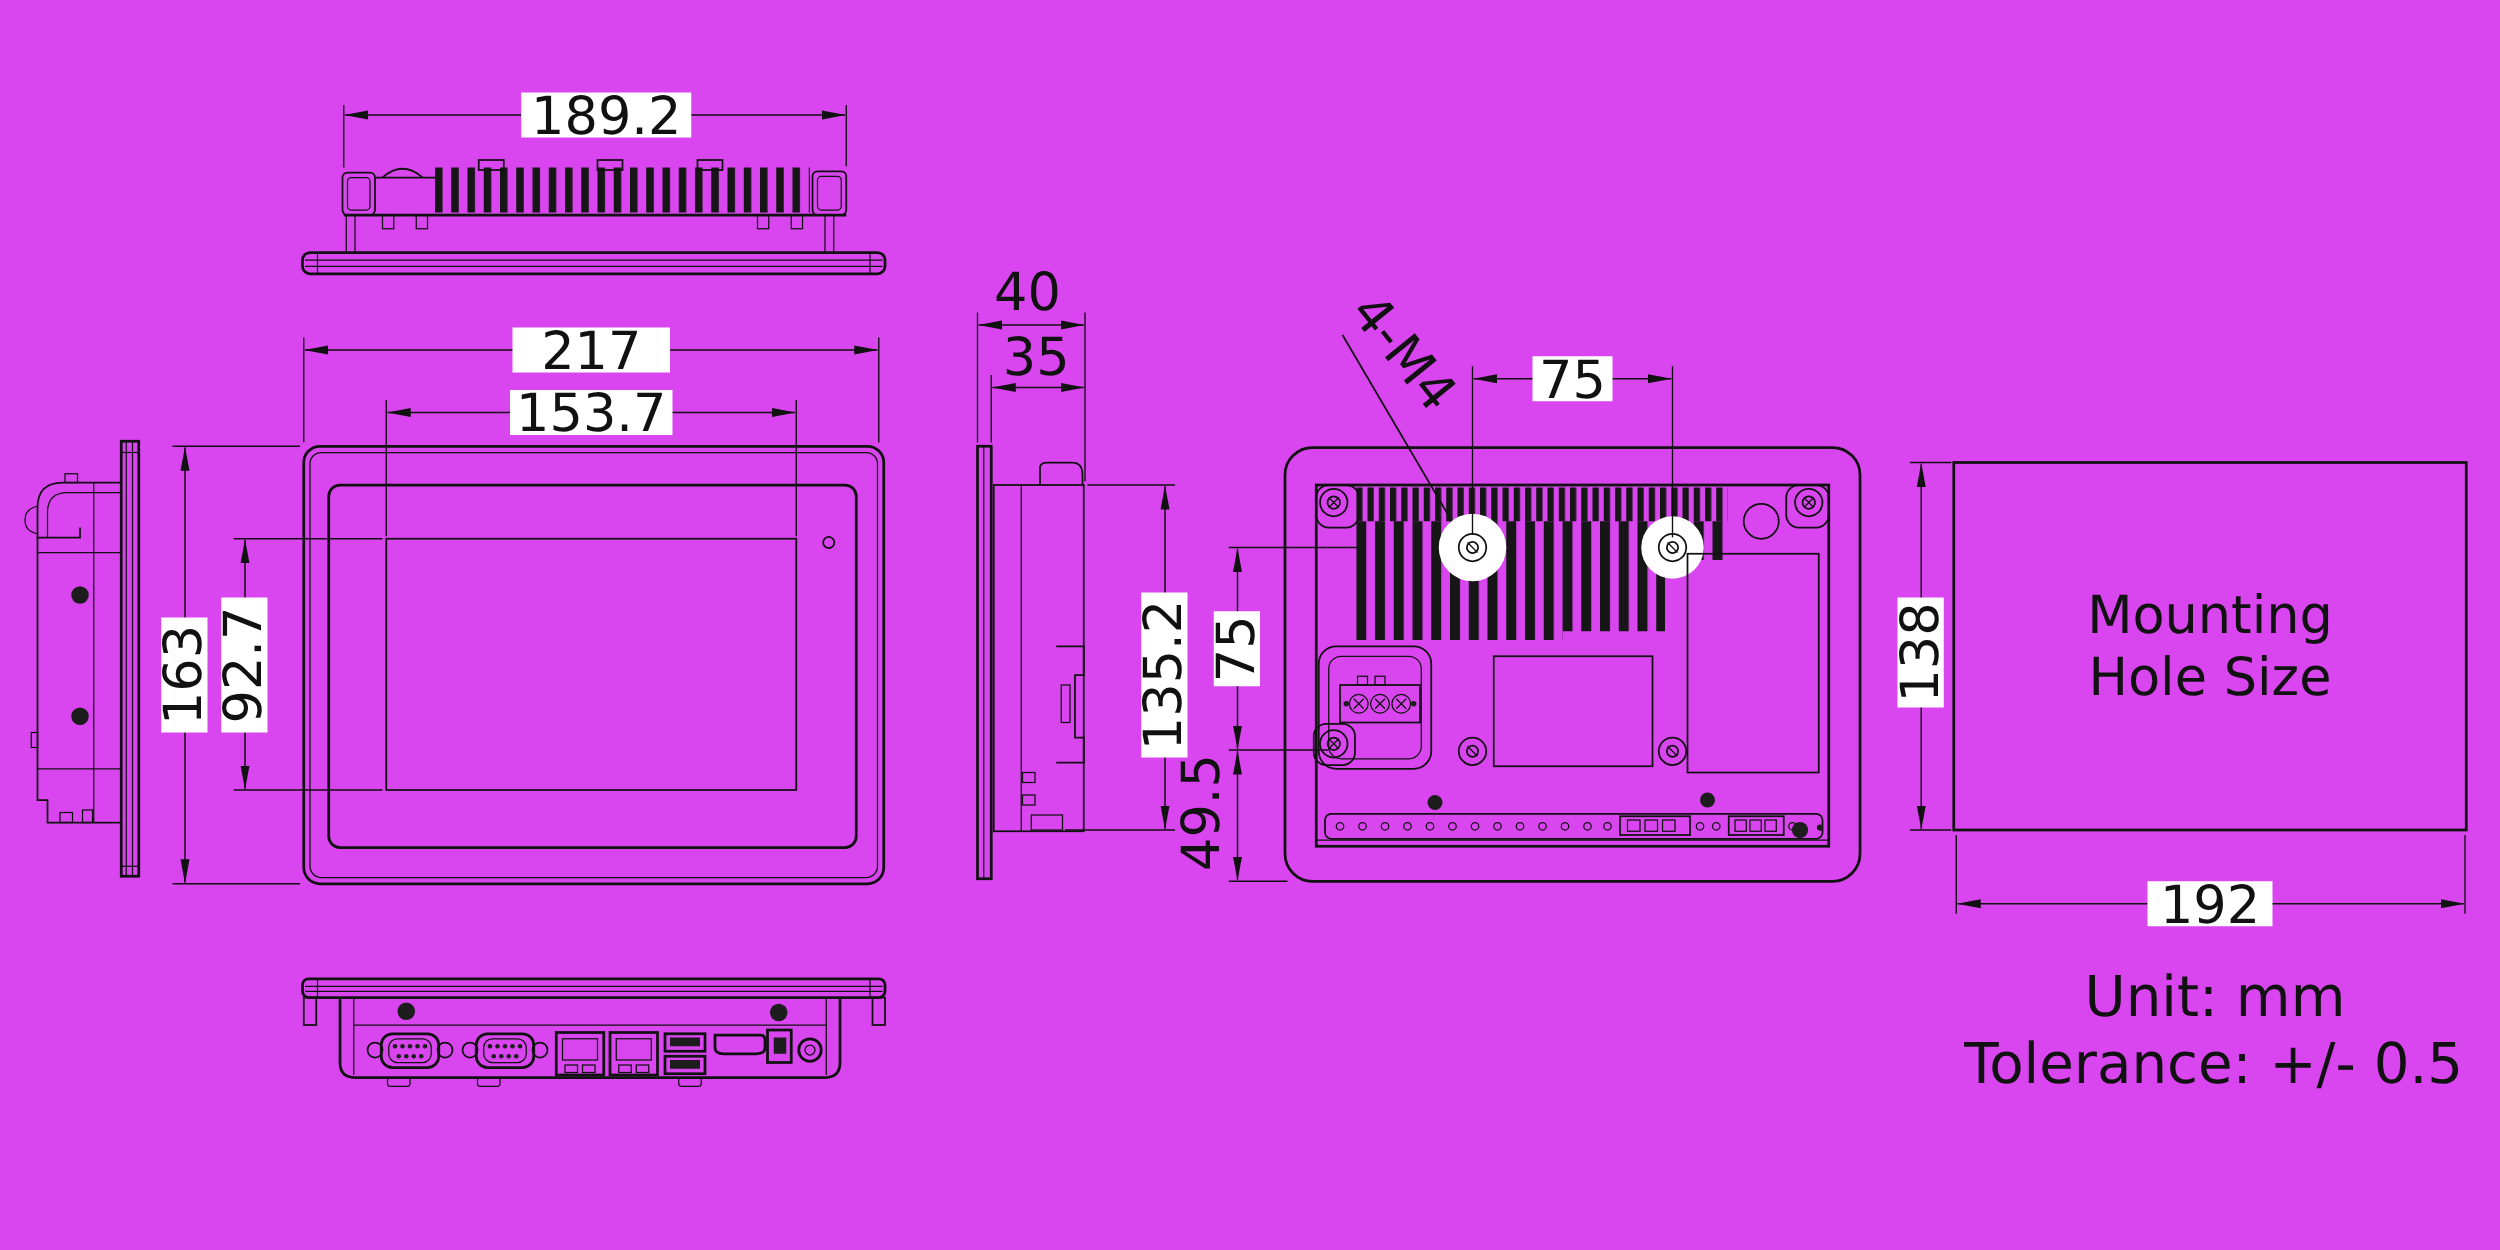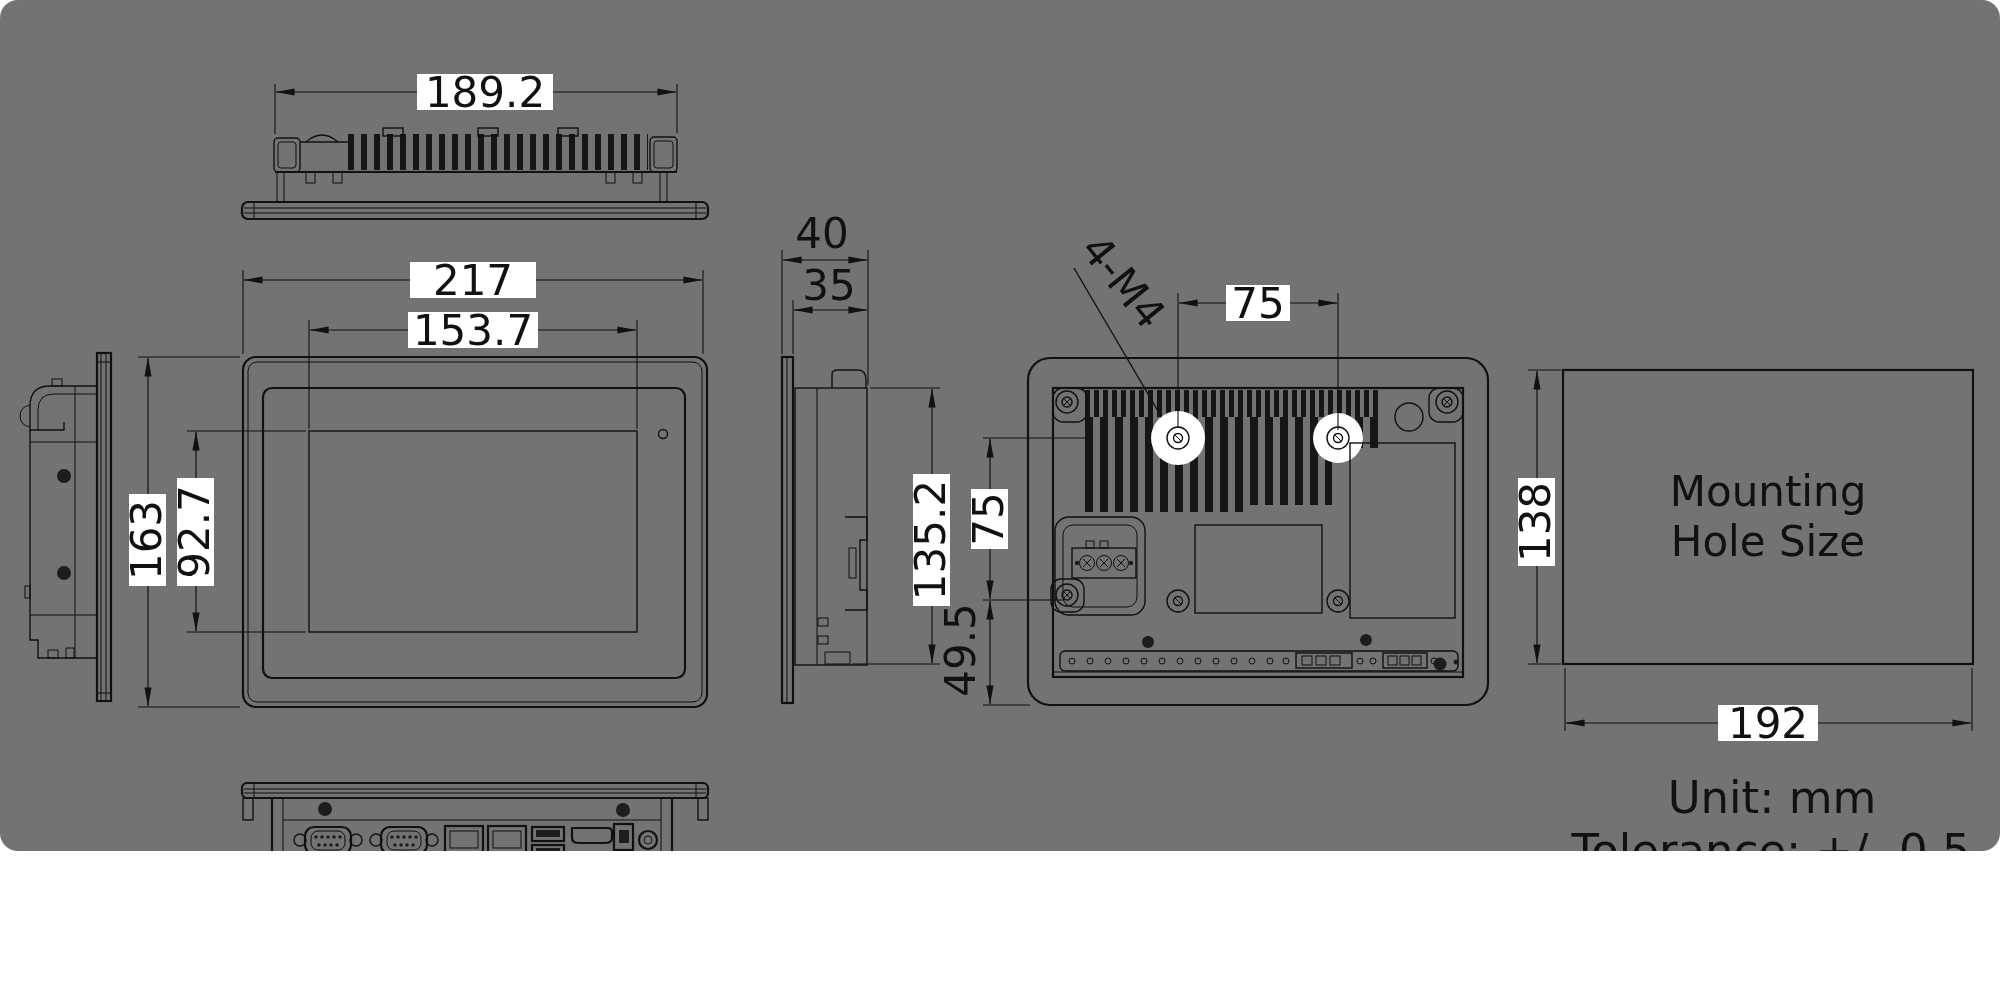--- a/index.html
+++ b/index.html
@@ -1,16 +1,16 @@
 <!DOCTYPE html>
 <html><head>
 <meta charset="utf-8">
 <style>
   html,body{margin:0;padding:0;background:#fff;}
-  .stage{position:relative;width:2000px;height:851px;background:#737373;overflow:hidden;border-radius:18px;}
+  .stage{position:relative;width:2000px;height:1000px;background:#d946ef;overflow:hidden;}
   svg{display:block;}
   .ol  {fill:none;stroke:#111;stroke-width:2.2;}
   .ol2 {fill:none;stroke:#111;stroke-width:1.4;}
   .thin{fill:none;stroke:#111;stroke-width:1;}
   .diml{fill:none;stroke:#111;stroke-width:1.2;}
   .ext {fill:none;stroke:#111;stroke-width:1.1;}
   .dim {font-family:"DejaVu Sans",sans-serif;font-size:42px;fill:#111;}
   .note{font-family:"DejaVu Sans",sans-serif;font-size:45px;fill:#111;}
   .mlab{font-family:"DejaVu Sans",sans-serif;font-size:42px;fill:#111;}
   .gap {fill:#fff;}

